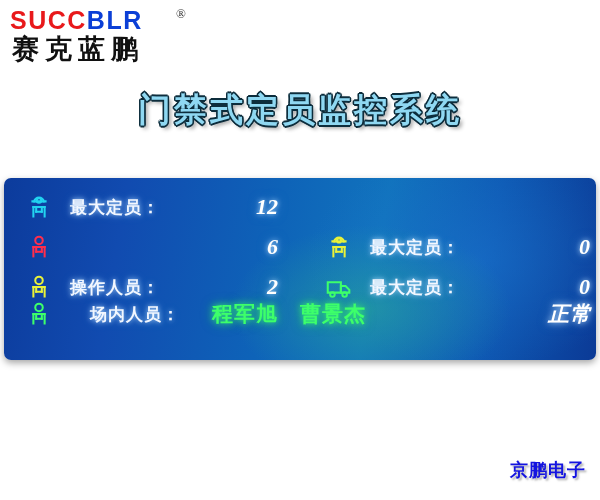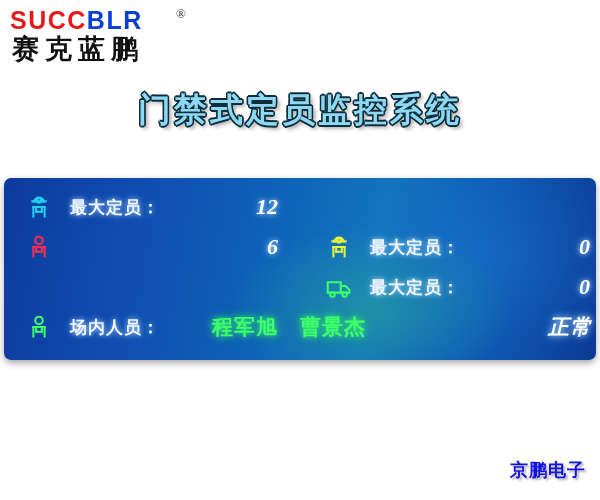--- a/index.html
+++ b/index.html
@@ -150,21 +150,21 @@
     text-shadow: 0 0 6px rgba(200,230,255,0.9), 0 0 12px rgba(120,190,255,0.5);
   }
 
   
   .col-left  { left: 6px;   width: 292px; }
   .col-right { left: 306px; width: 268px; }
 
   .r1 { top: 2px; }
   .r2 { top: 42px; }
   .r3 { top: 82px; }
-  .r4 { top: 122px; }
+  .r4 { top: 109px; gap: 20px; }
 
   .lab-gap { margin-left: 16px; }
   .val-left  { position: absolute; right: 38px; }
   .val-right { position: absolute; right: 2px; }
   .names-pos { position: absolute; left: 188px; }
   .status-pos{ position: absolute; right: 6px; font-style: italic; }
 
   
   #footer-brand {
     position: absolute;
@@ -221,20 +221,35 @@
           <path d="M10 16 v10"></path>
           <path d="M22 16 v10"></path>
           <path d="M13 16 v5"></path>
           <path d="M19 16 v5"></path>
           <path d="M13 21 h6"></path>
         </g>
       </svg>
       <span class="led-value val-left">6</span>
     </div>
 
+    <div class="led-row col-left r3">
+      <svg class="led-icon" viewBox="0 0 32 32">
+        <g fill="none" stroke="#e8f23a" stroke-width="2.2" stroke-linecap="square">
+          <circle cx="16" cy="9" r="4"></circle>
+          <path d="M10 16 h12"></path>
+          <path d="M10 16 v10"></path>
+          <path d="M22 16 v10"></path>
+          <path d="M13 16 v5"></path>
+          <path d="M19 16 v5"></path>
+          <path d="M13 21 h6"></path>
+        </g>
+      </svg>
+      <span class="led-label lab-gap">操作人员：</span>
+      <span class="led-value val-left">2</span>
+    </div>
 
     <div class="led-row col-left r4">
       <svg class="led-icon" viewBox="0 0 32 32">
         <g fill="none" stroke="#3dff6a" stroke-width="2.2" stroke-linecap="square">
           <circle cx="16" cy="9" r="4"></circle>
           <path d="M10 16 h12"></path>
           <path d="M10 16 v10"></path>
           <path d="M22 16 v10"></path>
           <path d="M13 16 v5"></path>
           <path d="M19 16 v5"></path>

